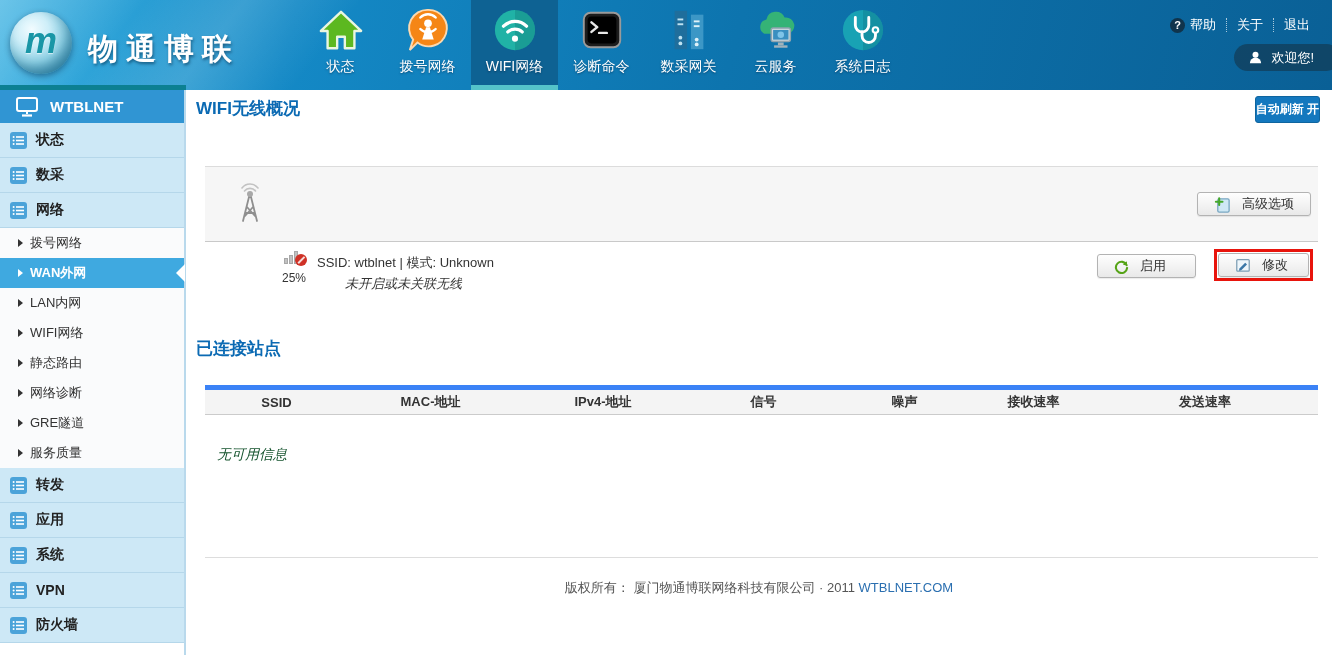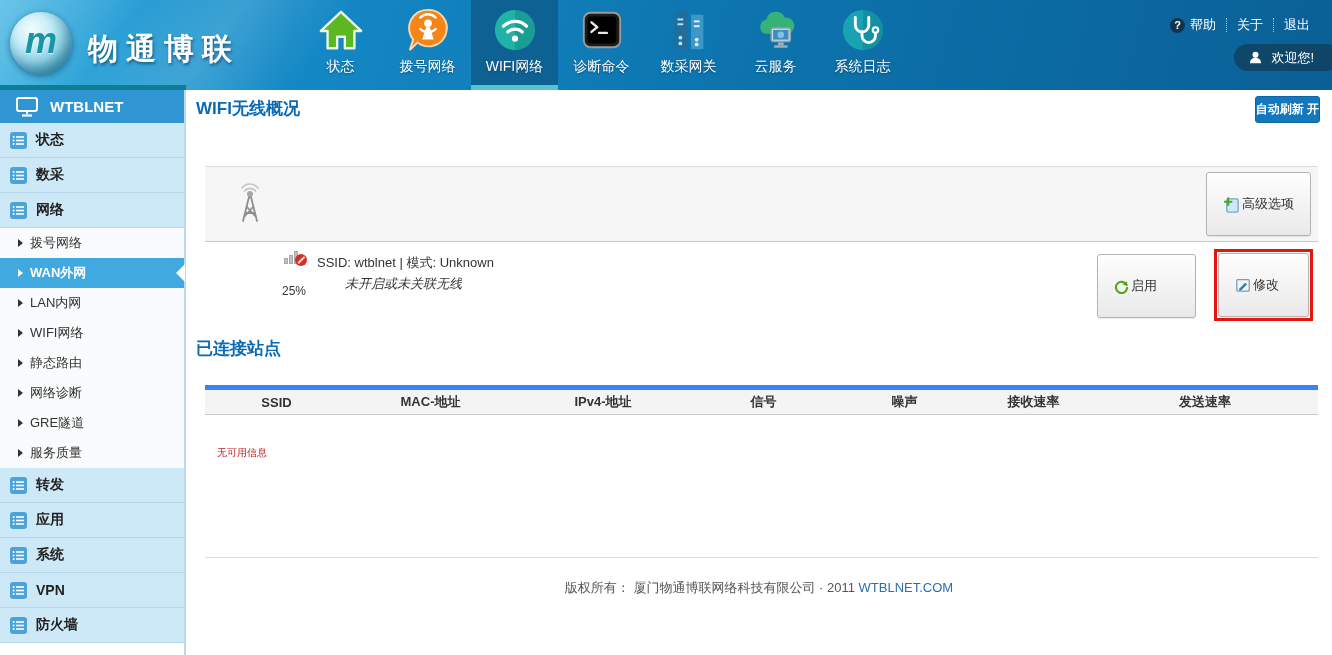--- a/index.html
+++ b/index.html
@@ -73,53 +73,53 @@
   .main-title { position:absolute; left:10px; top:7px; font-size:17px; font-weight:bold; color:#0b6ab3; }
   .autorefresh { position:absolute; right:12px; top:6px; background:#1478be; color:#fff;
     font-size:12px; font-weight:bold; padding:4px 0; border-radius:3px; cursor:pointer; border:1px solid #0f659f; }
 
   .fieldset { position:absolute; left:19px; right:14px; top:76px; }
   .fs-head { height:76px; background:#f6f6f6; border-top:1px solid #dcdcdc; border-bottom:1px solid #c9c9c9;
     display:flex; align-items:center; padding-left:24px; position:relative; }
   .fs-title { font-size:17px; font-weight:bold; color:#333; margin-left:28px; }
   .fs-body { position:relative; height:72px; }
 
-  .btn { display:inline-flex; align-items:center; gap:2px; background:linear-gradient(#fefefe,#e9e9e9);
-    border:1px solid #b3b3b3; border-radius:3px; padding:22px 16px; font-size:13px; color:#333; cursor:pointer;
+  .btn { display:inline-flex; align-items:center; gap:11px; background:linear-gradient(#fefefe,#e9e9e9);
+    border:1px solid #b3b3b3; border-radius:3px; padding:2px 16px; font-size:13px; color:#333; cursor:pointer;
     box-shadow:0 1px 1px rgba(0,0,0,.08); white-space:nowrap; }
   .adv-btn { position:absolute; right:7px; top:50%; transform:translateY(-50%); }
   .enable-btn { position:absolute; right:122px; top:12px; width:99px; justify-content:flex-start; }
   .red-box { position:absolute; right:5px; top:7px; border:3px solid #e8140c; padding:1px; }
   .modify-btn { width:91px; justify-content:flex-start; }
 
   .sig-block { position:absolute; left:72px; top:8px; width:34px; text-align:center; }
   .sig-icon { position:relative; width:20px; height:16px; margin:0 auto; }
   .sig-icon .bar { position:absolute; bottom:2px; width:4px; background:#c2c2c2; border:1px solid #a8a8a8; }
   .bar1 { left:0; height:6px; }
   .bar2 { left:5px; height:9px; }
   .bar3 { left:10px; height:13px; background:#d5d5d5; }
   .no-circle { position:absolute; right:-3px; bottom:0; width:12px; height:12px; border-radius:50%;
     background:#cf3126; }
   .no-circle::after { content:""; position:absolute; left:1.5px; top:4.8px; width:9px; height:2.4px;
     background:#f5dcd8; transform:rotate(-45deg); }
-  .sig-pct { font-size:12px; color:#333; margin-top:18px; }
+  .sig-pct { font-size:12px; color:#333; margin-top:5px; }
 
   .ssid-block { position:absolute; left:112px; top:10px; font-size:13px; color:#333; line-height:21px; }
   .ssid-line b { font-weight:normal; }
   .status-line { font-style:italic;margin-left:28px; }
 
   .stations-title { position:absolute; left:10px; top:247px; font-size:17px; font-weight:bold; color:#0b6ab3; }
   .stations-table { position:absolute; left:19px; right:14px; top:295px; height:30px;
     background:#f4f4f4; border-top:5px solid #3b82f6; border-bottom:1px solid #cbcbcb;
     display:flex; align-items:center; }
   .th { font-size:13px; font-weight:bold; color:#333; text-align:center; }
   .th:nth-child(1){ width:143px; } .th:nth-child(2){ width:165px; } .th:nth-child(3){ width:180px; }
   .th:nth-child(4){ width:141px; } .th:nth-child(5){ width:141px; } .th:nth-child(6){ width:117px; }
   .th:nth-child(7){ width:226px; }
-  .empty-msg { position:absolute; left:31px; top:356px; font-size:10px; color:#b91c1c; }
+  .empty-msg { position:absolute; left:31px; top:356px; font-size:14px; font-style:italic; color:#14532d; }
 
   .footer-hr { position:absolute; left:19px; right:14px; top:467px; border-top:1px solid #ddd; }
   .footer { position:absolute; left:0; right:0; top:489px; text-align:center; font-size:13px; color:#555; }
   .footer a { color:#2b6fb0; text-decoration:none; cursor:pointer; }
 </style>
 </head>
 <body>
 
 <div class="header">
   <div class="logo">

